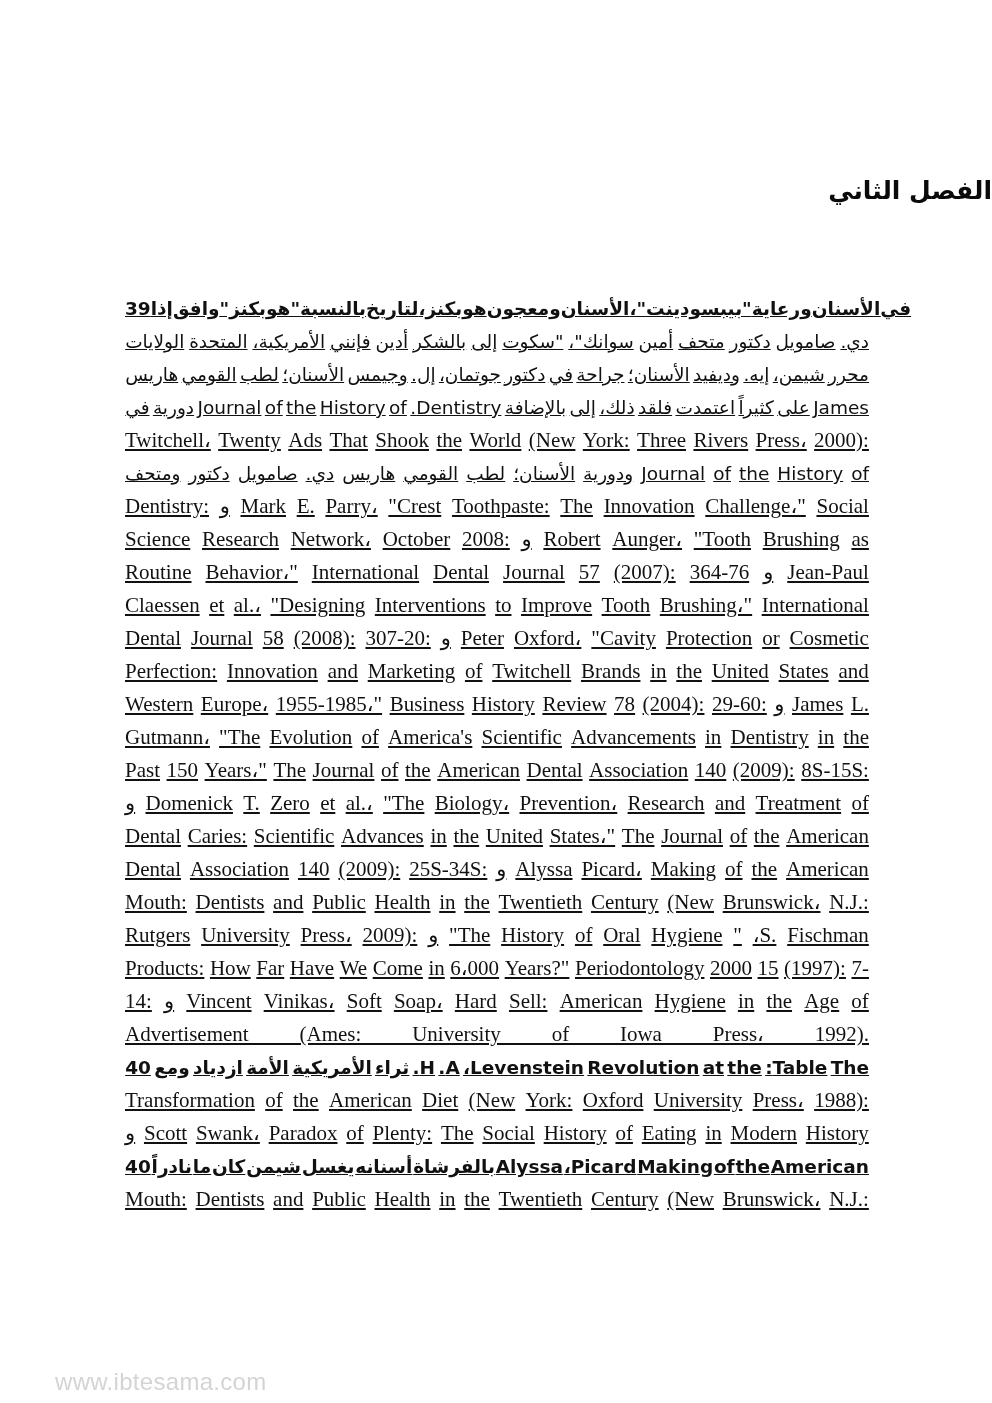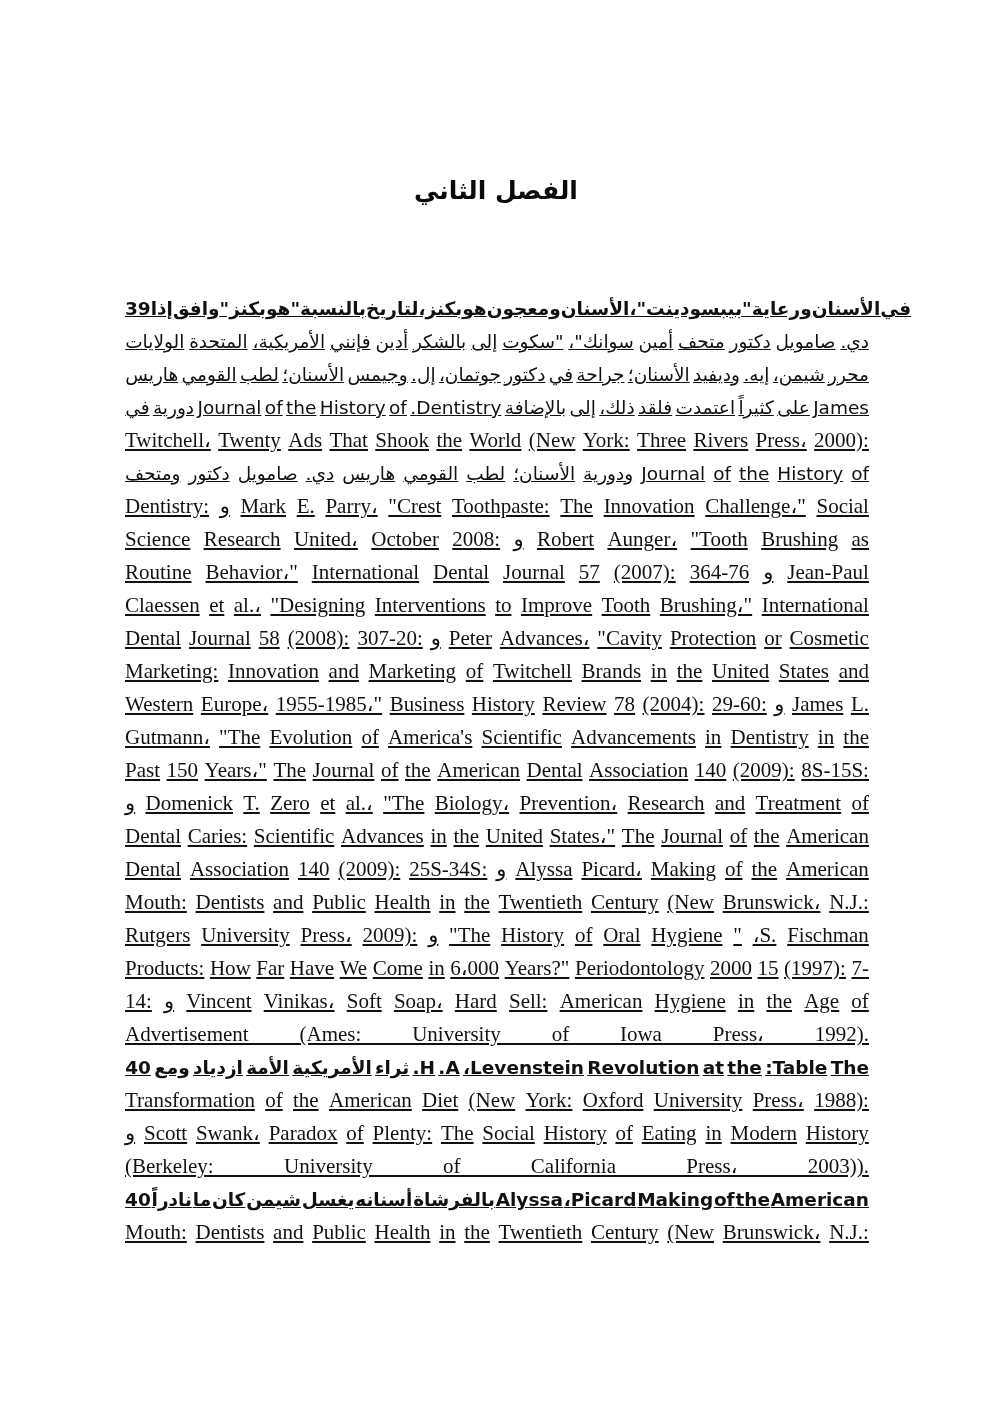--- a/index.html
+++ b/index.html
@@ -15,21 +15,21 @@
     background: #ffffff;
     overflow: hidden;
     box-sizing: border-box;
   }
 
   .chapter-title {
     position: absolute;
     top: 176px;
     left: 0;
     width: 992px;
-    text-align: center;
+    text-align: right;
     font-family: "DejaVu Sans", sans-serif;
     font-weight: bold;
     font-size: 25px;
     color: #0a0a0a;
     direction: rtl;
     letter-spacing: 0.5px;
   }
 
   .body-block {
     position: absolute;
@@ -225,21 +225,21 @@
           <span class="w">The</span>
           <span class="w">Innovation</span>
           <span class="w">Challenge،"</span>
           <span class="w">Social</span>
         </span>
       </div>
     <div class="line en">
         <span class="just">
           <span class="w">Science</span>
           <span class="w">Research</span>
-          <span class="w">United،</span>
+          <span class="w">Network،</span>
           <span class="w">October</span>
           <span class="w">2008:</span>
           <span class="w">و</span>
           <span class="w">Robert</span>
           <span class="w">Aunger،</span>
           <span class="w">"Tooth</span>
           <span class="w">Brushing</span>
           <span class="w">as</span>
         </span>
       </div>
@@ -273,30 +273,30 @@
       </div>
     <div class="line en">
         <span class="just">
           <span class="w">Dental</span>
           <span class="w">Journal</span>
           <span class="w">58</span>
           <span class="w">(2008):</span>
           <span class="w">307-20:</span>
           <span class="w">و</span>
           <span class="w">Peter</span>
-          <span class="w">Advances،</span>
+          <span class="w">Oxford،</span>
           <span class="w">"Cavity</span>
           <span class="w">Protection</span>
           <span class="w">or</span>
           <span class="w">Cosmetic</span>
         </span>
       </div>
     <div class="line en">
         <span class="just">
-          <span class="w">Marketing:</span>
+          <span class="w">Perfection:</span>
           <span class="w">Innovation</span>
           <span class="w">and</span>
           <span class="w">Marketing</span>
           <span class="w">of</span>
           <span class="w">Twitchell</span>
           <span class="w">Brands</span>
           <span class="w">in</span>
           <span class="w">the</span>
           <span class="w">United</span>
           <span class="w">States</span>
@@ -515,21 +515,20 @@
           <span class="w">The</span>
           <span class="w">Social</span>
           <span class="w">History</span>
           <span class="w">of</span>
           <span class="w">Eating</span>
           <span class="w">in</span>
           <span class="w">Modern</span>
           <span class="w">History</span>
         </span>
       </div>
-    <div class="line en no-just">(Berkeley: University of California Press، 2003)).</div>
     <div class="line ar bold">
         <span class="just rtl">
           <span class="w">40</span>
           <span class="w">نادراً</span>
           <span class="w">ما</span>
           <span class="w">كان</span>
           <span class="w">شيمن</span>
           <span class="w">يغسل</span>
           <span class="w">أسنانه</span>
           <span class="w">بالفرشاة</span>
@@ -553,14 +552,15 @@
           <span class="w">Twentieth</span>
           <span class="w">Century</span>
           <span class="w">(New</span>
           <span class="w">Brunswick،</span>
           <span class="w">N.J.:</span>
         </span>
       </div>
 
   </div>
 
+  <div class="watermark">www.ibtesama.com</div>
 
 </div>
 
 </body></html>

